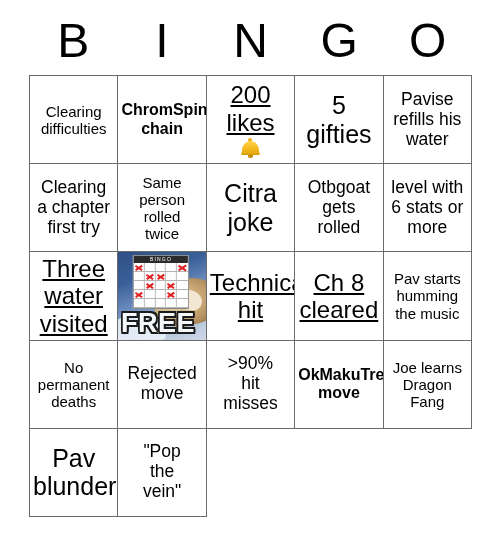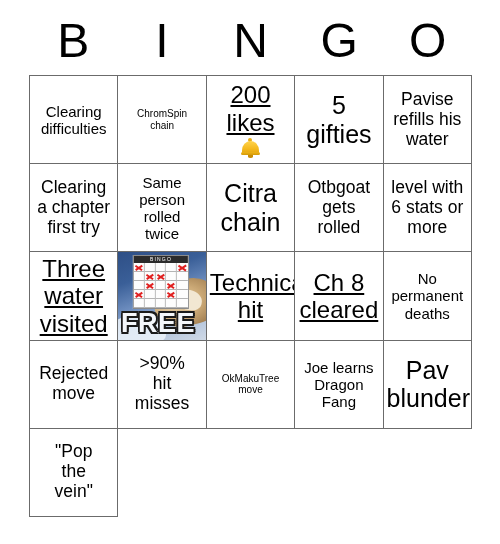--- a/index.html
+++ b/index.html
@@ -69,21 +69,21 @@
   .cell-text {
     display: block;
     width: 100%;
     padding: 0 3px;
     box-sizing: border-box;
     color: #000000;
     line-height: 1.14;
     white-space: pre-line;
   }
   
-  .fs-xs .cell-text { font-size: 10px; }
+  .fs-xs .cell-text { font-size: 16px; font-weight: bold; }
   .fs-sm .cell-text { font-size: 15px; }
   .fs-md .cell-text { font-size: 17.5px; }
   .fs-lg .cell-text { font-size: 24px; text-decoration: underline; }
   .fs-xl .cell-text { font-size: 25px; }
   .free-art {
     position: absolute;
     inset: 0;
     overflow: hidden;
     background:
       linear-gradient(160deg, #2e4f86 0%, #3a5f98 28%, #6f8fc0 52%, #a8bcd8 72%, #cfd9e6 100%);
@@ -279,21 +279,21 @@
 first try</span>
       </div>
       <div class="cell fs-sm">
         <span class="cell-text">Same
 person
 rolled
 twice</span>
       </div>
       <div class="cell fs-xl">
         <span class="cell-text">Citra
-chain</span>
+joke</span>
       </div>
       <div class="cell fs-md">
         <span class="cell-text">Otbgoat
 gets
 rolled</span>
       </div>
       <div class="cell fs-md">
         <span class="cell-text">level with
 6 stats or
 more</span>
@@ -343,20 +343,25 @@
       </div>
       <div class="cell fs-lg">
         <span class="cell-text">Technical
 hit</span>
       </div>
       <div class="cell fs-lg">
         <span class="cell-text">Ch 8
 cleared</span>
       </div>
       <div class="cell fs-sm">
+        <span class="cell-text">Pav starts
+humming
+the music</span>
+      </div>
+      <div class="cell fs-sm">
         <span class="cell-text">No
 permanent
 deaths</span>
       </div>
       <div class="cell fs-md">
         <span class="cell-text">Rejected
 move</span>
       </div>
       <div class="cell fs-md">
         <span class="cell-text">&gt;90%

